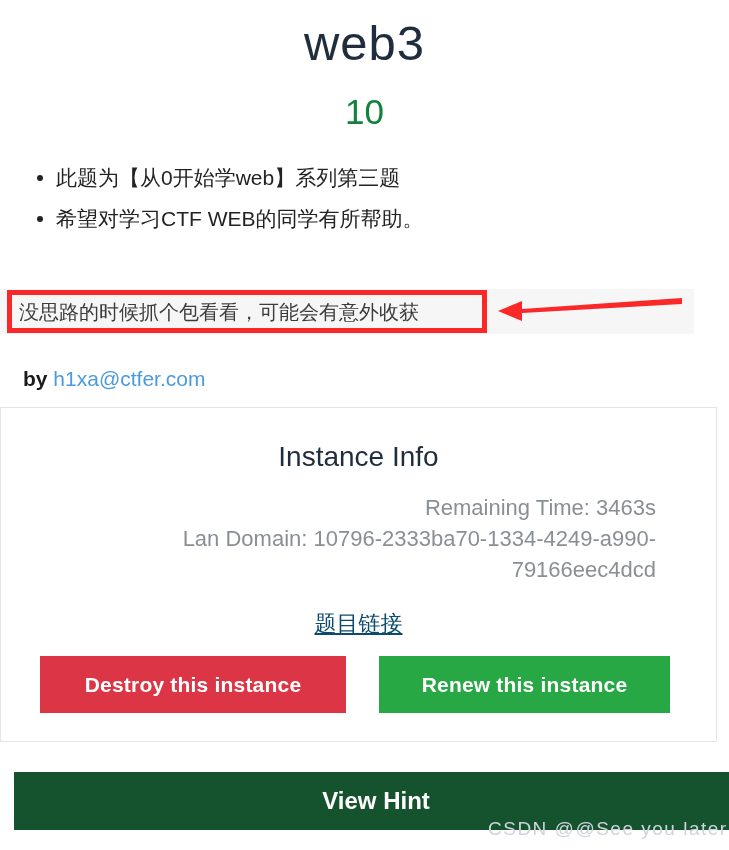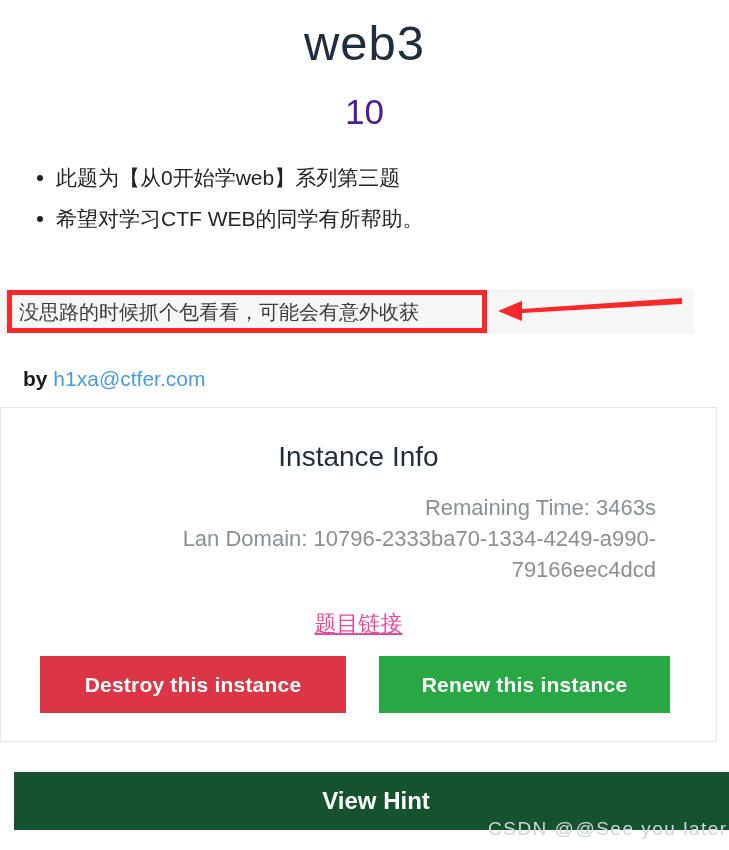--- a/index.html
+++ b/index.html
@@ -24,21 +24,21 @@
     color: #1f2d3d;
     letter-spacing: 1px;
     margin: 9px;
     padding-top: 8px;
     line-height: 1.1;
   }
   .page-subtitle {
     text-align: center;
     font-size: 35px;
     font-weight: 400;
-    color: #4c1d95;
+    color: #15803d;
     margin: 10px;
     padding-top: 12px;
     line-height: 1.1;
   }
 
   
   .desc-list {
     margin: 26px 0 0 0;
     padding-left: 56px;
     list-style: none;
@@ -142,21 +142,21 @@
     margin: 0;
     padding: 0 60px;
   }
   .card-line.first { padding-top: 18px; }
   .card-link-wrap {
     text-align: center;
     padding-top: 24px;
   }
   .card-link {
     font-size: 22px;
-    color: #ec4899;
+    color: #0c4a6e;
     text-decoration: underline;
   }
 
   
   .btn-row {
     position: absolute;
     left: 0;
     top: 248px;
     width: 100%;
     height: 60px;

